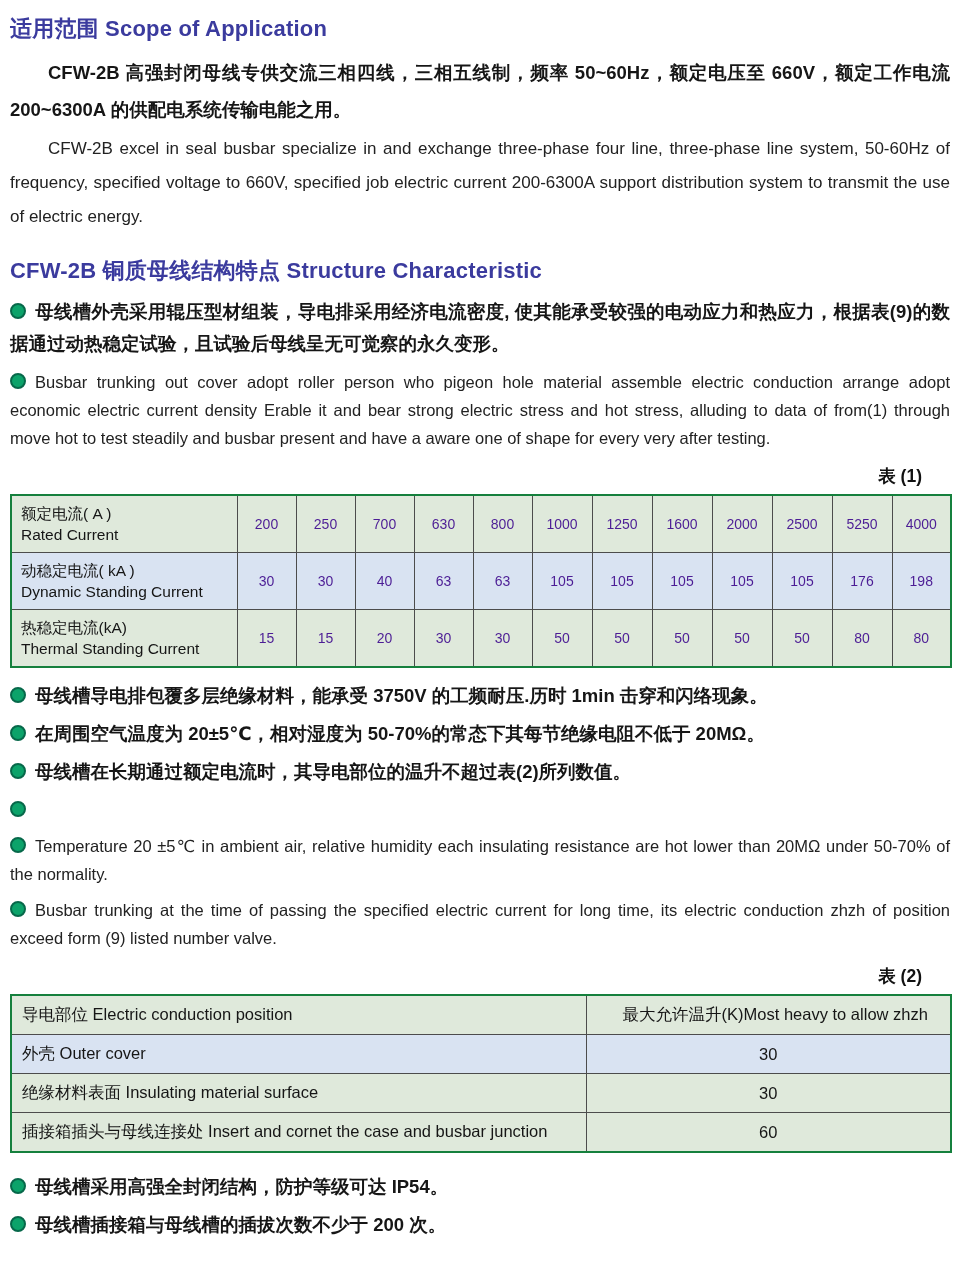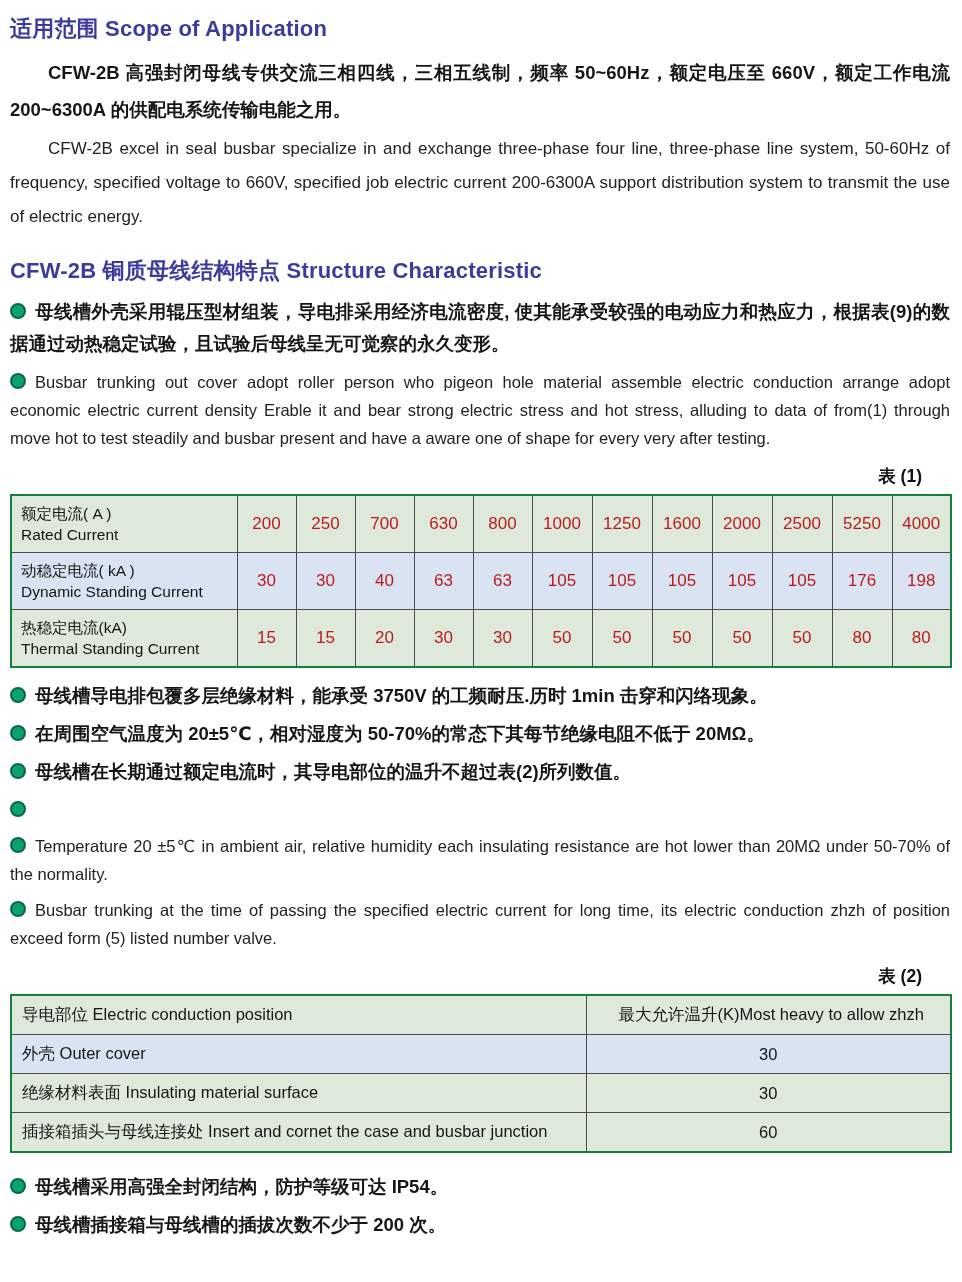--- a/index.html
+++ b/index.html
@@ -73,29 +73,29 @@
     overflow:hidden;
   }
   tr.row-green td{background:#dfe9db;}
   tr.row-blue  td{background:#d9e3f2;}
 
   
   table.t1 td.lbl{padding:7px 6px 7px 9px;}
   table.t1 td.lbl div{font-size:15.5px;font-weight:500;line-height:21px;color:#161616;}
   table.t1 td.num{
     text-align:center;
-    font-size:17px;
+    font-size:14px;
     font-weight:500;
     padding:6px 0;
-    color:#b91c1c;
+    color:#4c1d95;
   }
 
   
   table.t2 td{padding:8px 10px;font-size:16.5px;font-weight:500;color:#161616;}
-  table.t2 td.hdr-right{padding-left:32px;}
+  table.t2 td.hdr-right{padding-left:24px;text-align:center;}
   table.t2 td.val{text-align:center;}
 </style>
 </head>
 <body>
 
 <div class="page">
 
   <h1 class="sec-title">适用范围 Scope of Application</h1>
 
   <p class="para cn">CFW-2B 高强封闭母线专供交流三相四线，三相五线制，频率 50~60Hz，额定电压至 660V，额定工作电流 200~6300A 的供配电系统传输电能之用。</p>
@@ -183,21 +183,21 @@
     </tr>
   </tbody>
     </table>
 
   <ul class="bullets" style="margin-top:12px;">
     <li class="cn"><span class="dot"></span><span>母线槽导电排包覆多层绝缘材料，能承受 3750V 的工频耐压.历时 1min 击穿和闪络现象。</span></li>
     <li class="cn"><span class="dot"></span><span>在周围空气温度为 20±5℃，相对湿度为 50-70%的常态下其每节绝缘电阻不低于 20MΩ。</span></li>
     <li class="cn"><span class="dot"></span><span>母线槽在长期通过额定电流时，其导电部位的温升不超过表(2)所列数值。</span></li>
     <li class="en"><span class="dot"></span></li>
     <li class="en"><span class="dot"></span><span>Temperature 20 ±5℃ in ambient air, relative humidity each insulating resistance are hot lower than 20MΩ under 50-70% of the normality.</span></li>
-    <li class="en"><span class="dot"></span><span>Busbar trunking at the time of passing the specified electric current for long time, its electric conduction zhzh of position exceed form (5) listed number valve.</span></li>
+    <li class="en"><span class="dot"></span><span>Busbar trunking at the time of passing the specified electric current for long time, its electric conduction zhzh of position exceed form (9) listed number valve.</span></li>
   </ul>
 
   <div class="tbl-caption">表 (2)</div>
 
   <table class="t2">
     <colgroup>
       <col style="width:575px">
       <col style="width:365px">
     </colgroup>
     <tbody>

